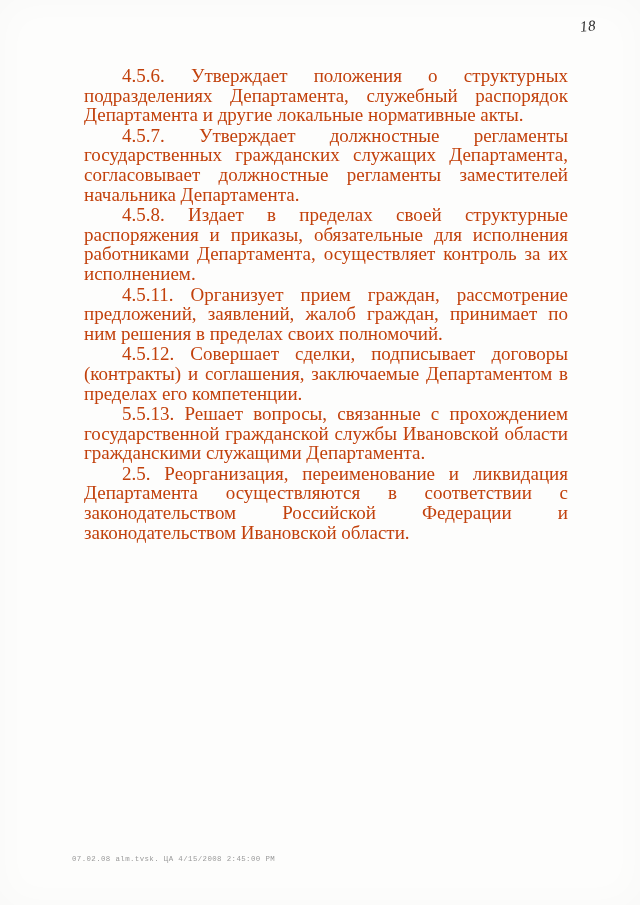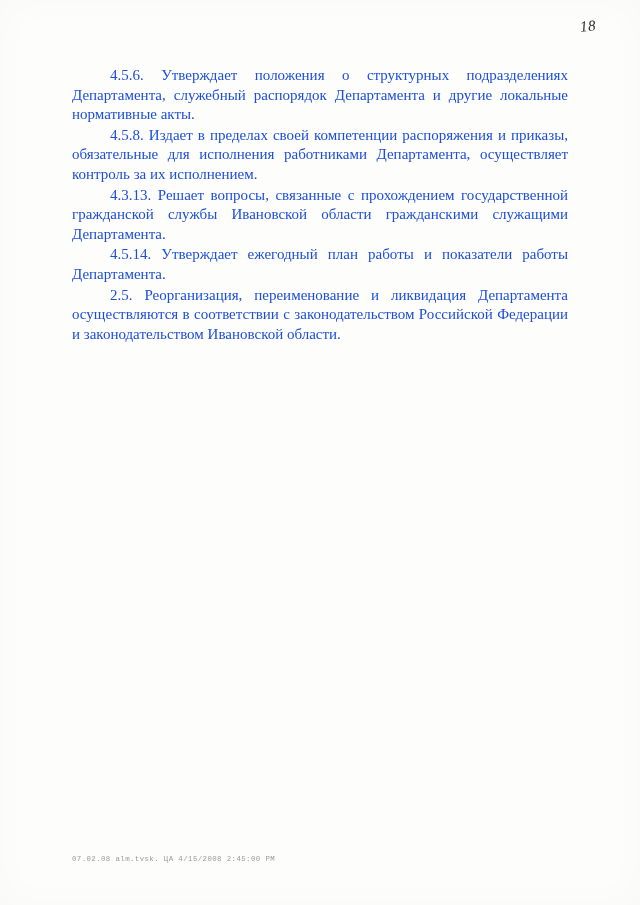--- a/index.html
+++ b/index.html
@@ -34,26 +34,26 @@
     letter-spacing: 0.5px;
     transform: rotate(-6deg);
   }
   .content {
     position: absolute;
     top: 66px;
     left: 72px;
     width: 496px;
   }
   p.para {
-    margin: 0 0 1px 0;
-    font-size: 15px;
+    margin: 0 0 1px 12px;
+    font-size: 19px;
     line-height: 19.6px;
     text-align: justify;
     text-indent: 38px;
-    color: #1d4ed8;
+    color: #c2410c;
     hyphens: none;
   }
   .footer-note {
     position: absolute;
     left: 72px;
     bottom: 42px;
     font-family: "Liberation Mono", "DejaVu Sans Mono", monospace;
     font-size: 7.4px;
     color: #9a9a9a;
     letter-spacing: 0.4px;
@@ -68,22 +68,24 @@
 </style>
 </head>
 <body>
 
 <div class="page">
 
   <div class="page-number">18</div>
 
   <div class="content">
     <p class="para">4.5.6. Утверждает положения о структурных подразделениях Департамента, служебный распорядок Департамента и другие локальные нормативные акты.</p>
-    <p class="para">4.5.8. Издает в пределах своей компетенции распоряжения и приказы, обязательные для исполнения работниками Департамента, осуществляет контроль за их исполнением.</p>
-    <p class="para">4.3.13. Решает вопросы, связанные с прохождением государственной гражданской службы Ивановской области гражданскими служащими Департамента.</p>
-    <p class="para">4.5.14. Утверждает ежегодный план работы и показатели работы Департамента.</p>
+    <p class="para">4.5.7. Утверждает должностные регламенты государственных гражданских служащих Департамента, согласовывает должностные регламенты заместителей начальника Департамента.</p>
+    <p class="para">4.5.8. Издает в пределах своей структурные распоряжения и приказы, обязательные для исполнения работниками Департамента, осуществляет контроль за их исполнением.</p>
+    <p class="para">4.5.11. Организует прием граждан, рассмотрение предложений, заявлений, жалоб граждан, принимает по ним решения в пределах своих полномочий.</p>
+    <p class="para">4.5.12. Совершает сделки, подписывает договоры (контракты) и соглашения, заключаемые Департаментом в пределах его компетенции.</p>
+    <p class="para">5.5.13. Решает вопросы, связанные с прохождением государственной гражданской службы Ивановской области гражданскими служащими Департамента.</p>
     <p class="para">2.5. Реорганизация, переименование и ликвидация Департамента осуществляются в соответствии с законодательством Российской Федерации и законодательством Ивановской области.</p>
   </div>
 
   <div class="footer-note">07.02.08  alm.tvsk. ЦА 4/15/2008 2:45:00 PM</div>
 
   <div class="paper-edge"></div>
 </div>
 
 </body></html>

